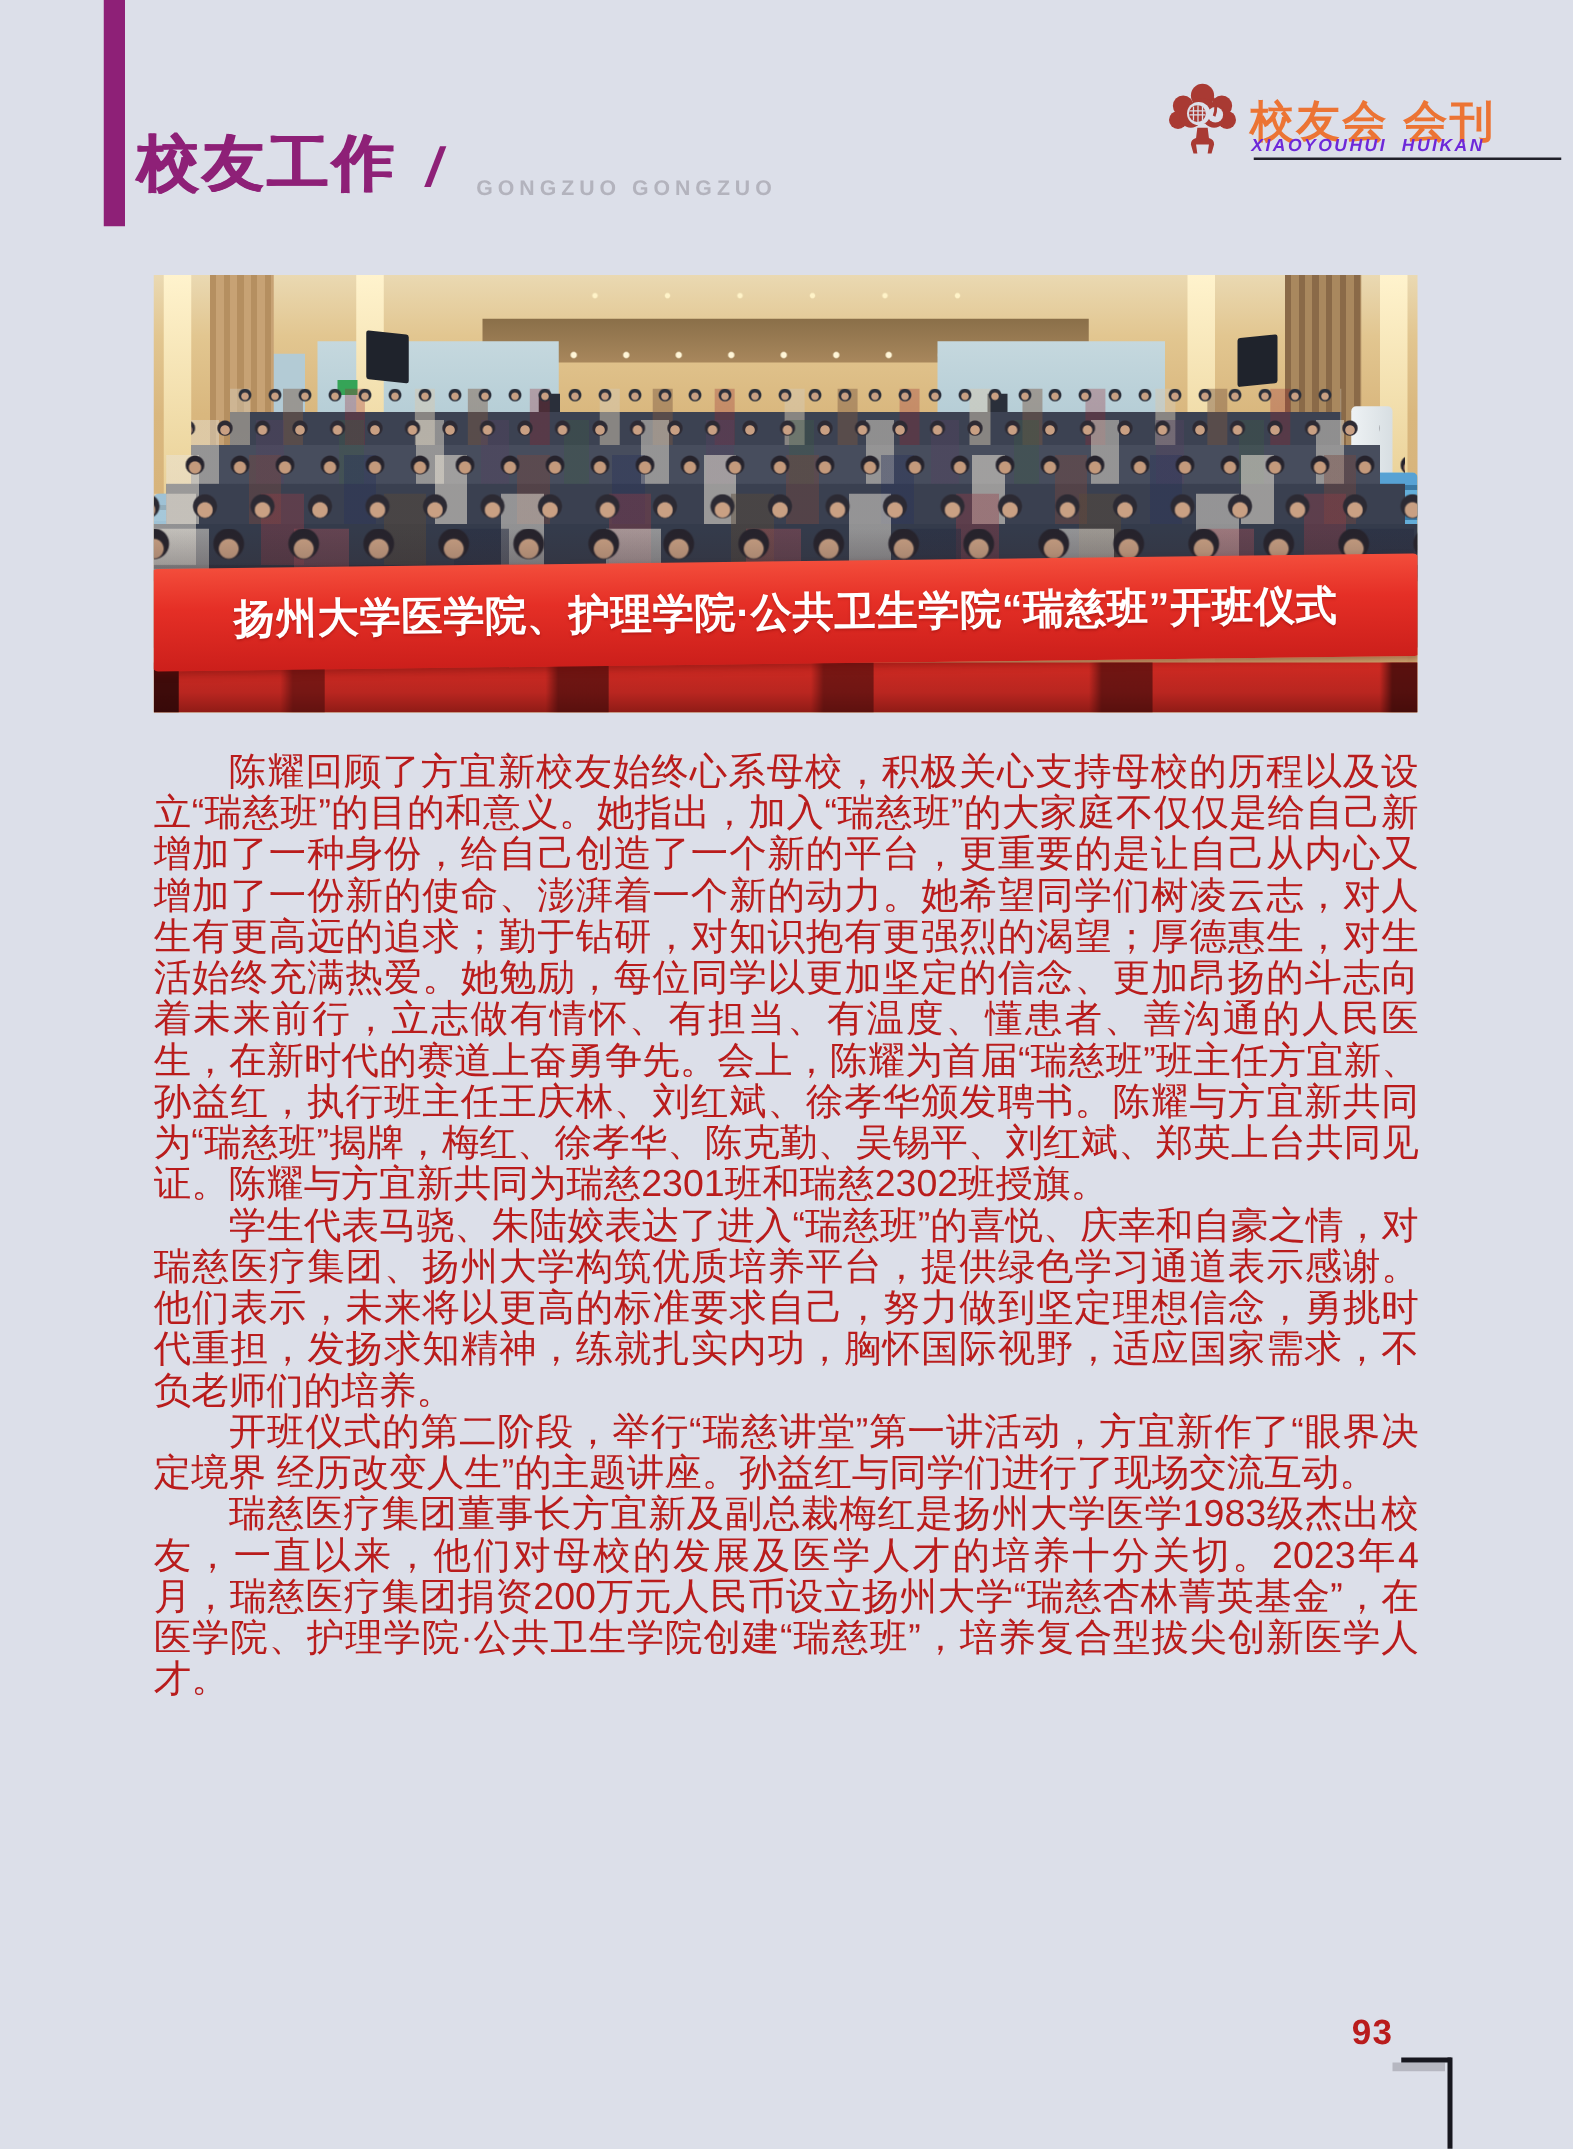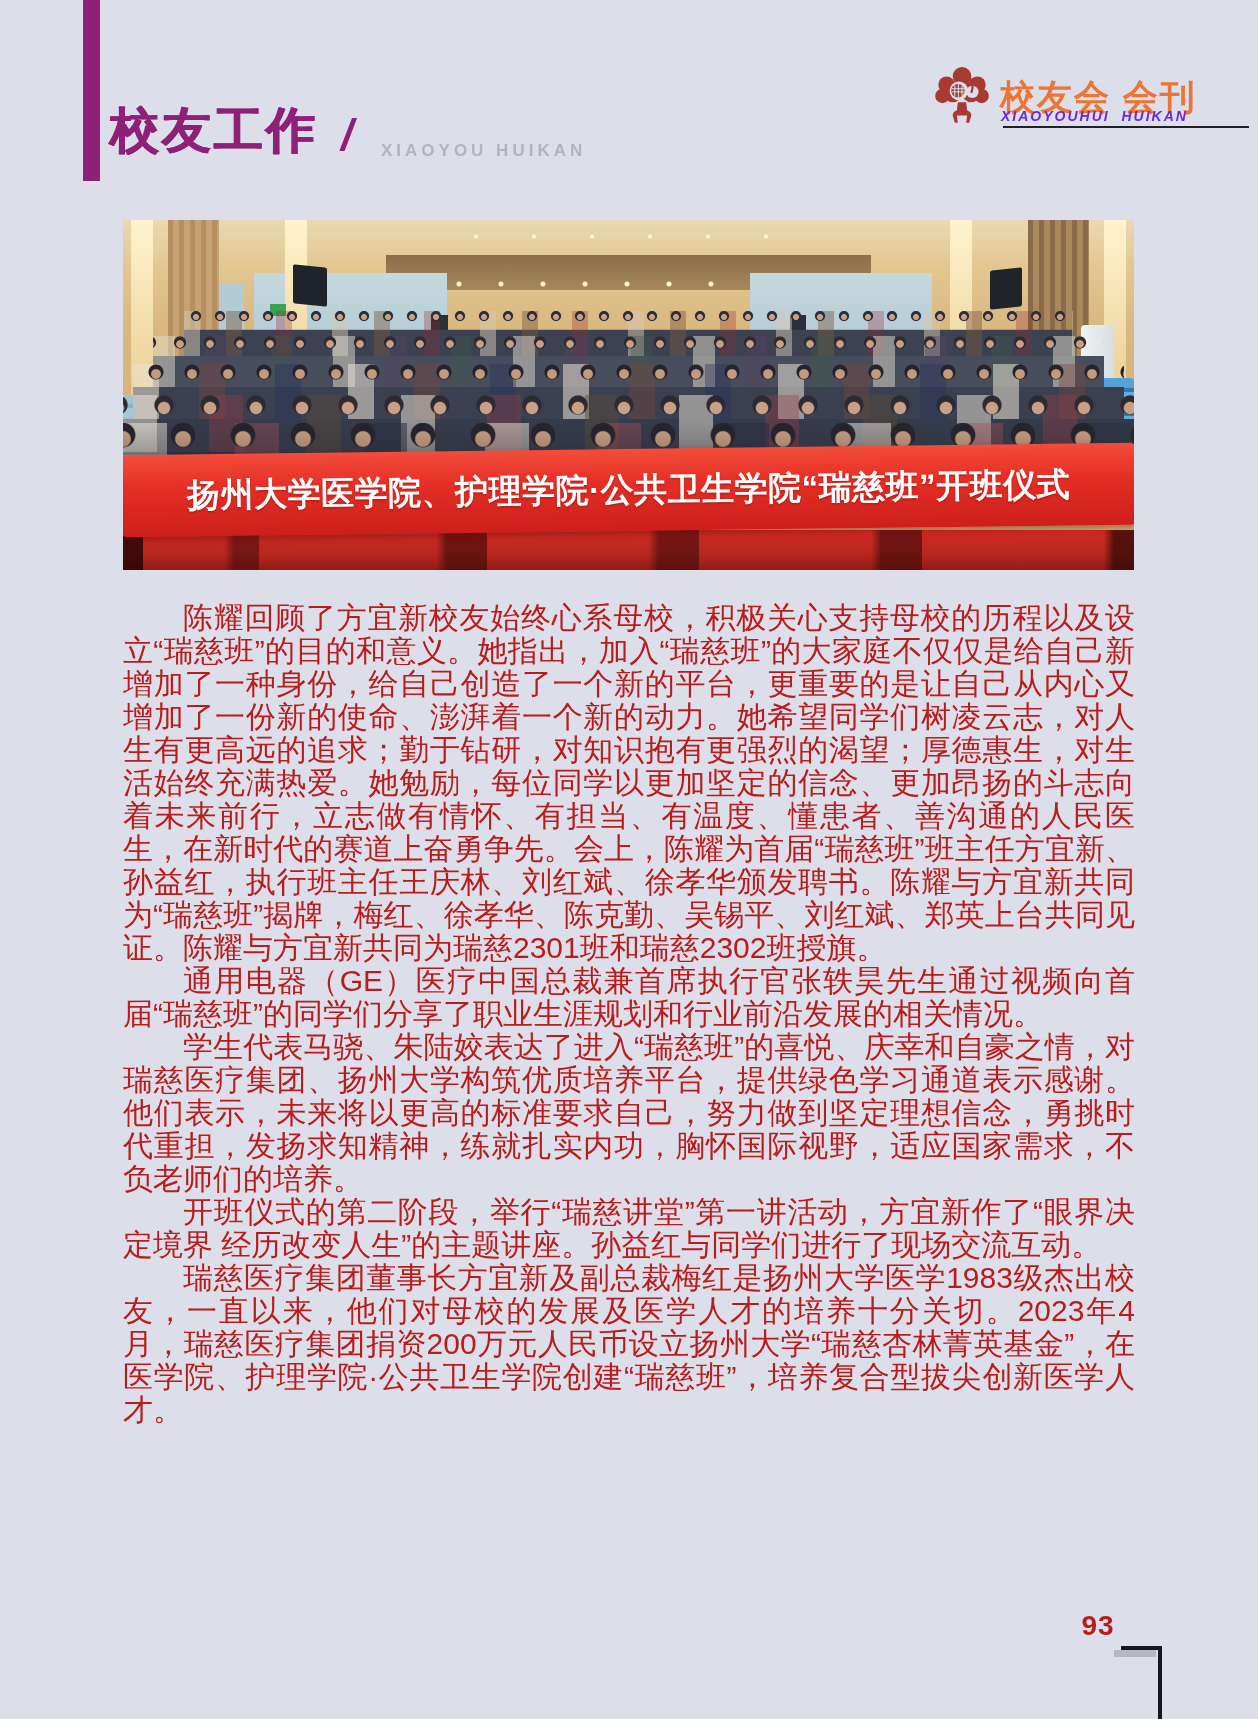--- a/index.html
+++ b/index.html
@@ -122,21 +122,21 @@
   .foot-gray { position:absolute; left:1114px; top:1650px; width:42px; height:7px; background:#b6b7c1; }
   .foot-black-h { position:absolute; left:1121px; top:1646px; width:40px; height:4px; background:#17171f; }
   .foot-black-v { position:absolute; left:1158px; top:1646px; width:4px; height:73px; background:#17171f; }
 </style>
 </head>
 <body>
 
 <div class="side-bar"></div>
 <div class="sec-title">校友工作</div>
 <div class="sec-slash">/</div>
-<div class="sec-sub">XIAOYOU HUIKAN</div>
+<div class="sec-sub">GONGZUO GONGZUO</div>
 
 <div class="crest">
   <svg viewBox="0 0 60 64" width="62" height="66">
     <g fill="#a93a33">
       <circle cx="30" cy="12" r="9"></circle>
       <circle cx="15" cy="20" r="8"></circle>
       <circle cx="45" cy="20" r="8"></circle>
       <circle cx="11" cy="31" r="7"></circle>
       <circle cx="49" cy="31" r="7"></circle>
       <circle cx="21" cy="28" r="9"></circle>
@@ -189,21 +189,20 @@
   <div class="crow cr5"></div>
   <div class="ph-crowdshadow"></div>
   <div class="ph-stage"></div>
   <div class="ph-banner">
     <span>扬州大学医学院、护理学院·公共卫生学院“瑞慈班”开班仪式</span>
   </div>
 </div>
 
 <div class="article">
   <p>陈耀回顾了方宜新校友始终心系母校，积极关心支持母校的历程以及设立“瑞慈班”的目的和意义。她指出，加入“瑞慈班”的大家庭不仅仅是给自己新增加了一种身份，给自己创造了一个新的平台，更重要的是让自己从内心又增加了一份新的使命、澎湃着一个新的动力。她希望同学们树凌云志，对人生有更高远的追求；勤于钻研，对知识抱有更强烈的渴望；厚德惠生，对生活始终充满热爱。她勉励，每位同学以更加坚定的信念、更加昂扬的斗志向着未来前行，立志做有情怀、有担当、有温度、懂患者、善沟通的人民医生，在新时代的赛道上奋勇争先。会上，陈耀为首届“瑞慈班”班主任方宜新、孙益红，执行班主任王庆林、刘红斌、徐孝华颁发聘书。陈耀与方宜新共同为“瑞慈班”揭牌，梅红、徐孝华、陈克勤、吴锡平、刘红斌、郑英上台共同见证。陈耀与方宜新共同为瑞慈2301班和瑞慈2302班授旗。</p>
-  <p>通用电器（GE）医疗中国总裁兼首席执行官张轶昊先生通过视频向首届“瑞慈班”的同学们分享了职业生涯规划和行业前沿发展的相关情况。</p>
   <p>学生代表马骁、朱陆姣表达了进入“瑞慈班”的喜悦、庆幸和自豪之情，对瑞慈医疗集团、扬州大学构筑优质培养平台，提供绿色学习通道表示感谢。他们表示，未来将以更高的标准要求自己，努力做到坚定理想信念，勇挑时代重担，发扬求知精神，练就扎实内功，胸怀国际视野，适应国家需求，不负老师们的培养。</p>
   <p>开班仪式的第二阶段，举行“瑞慈讲堂”第一讲活动，方宜新作了“眼界决定境界 经历改变人生”的主题讲座。孙益红与同学们进行了现场交流互动。</p>
   <p>瑞慈医疗集团董事长方宜新及副总裁梅红是扬州大学医学1983级杰出校友，一直以来，他们对母校的发展及医学人才的培养十分关切。2023年4月，瑞慈医疗集团捐资200万元人民币设立扬州大学“瑞慈杏林菁英基金”，在医学院、护理学院·公共卫生学院创建“瑞慈班”，培养复合型拔尖创新医学人才。</p>
 </div>
 
 <div class="pageno">93</div>
 <div class="foot-gray"></div>
 <div class="foot-black-h"></div>
 <div class="foot-black-v"></div>
 

